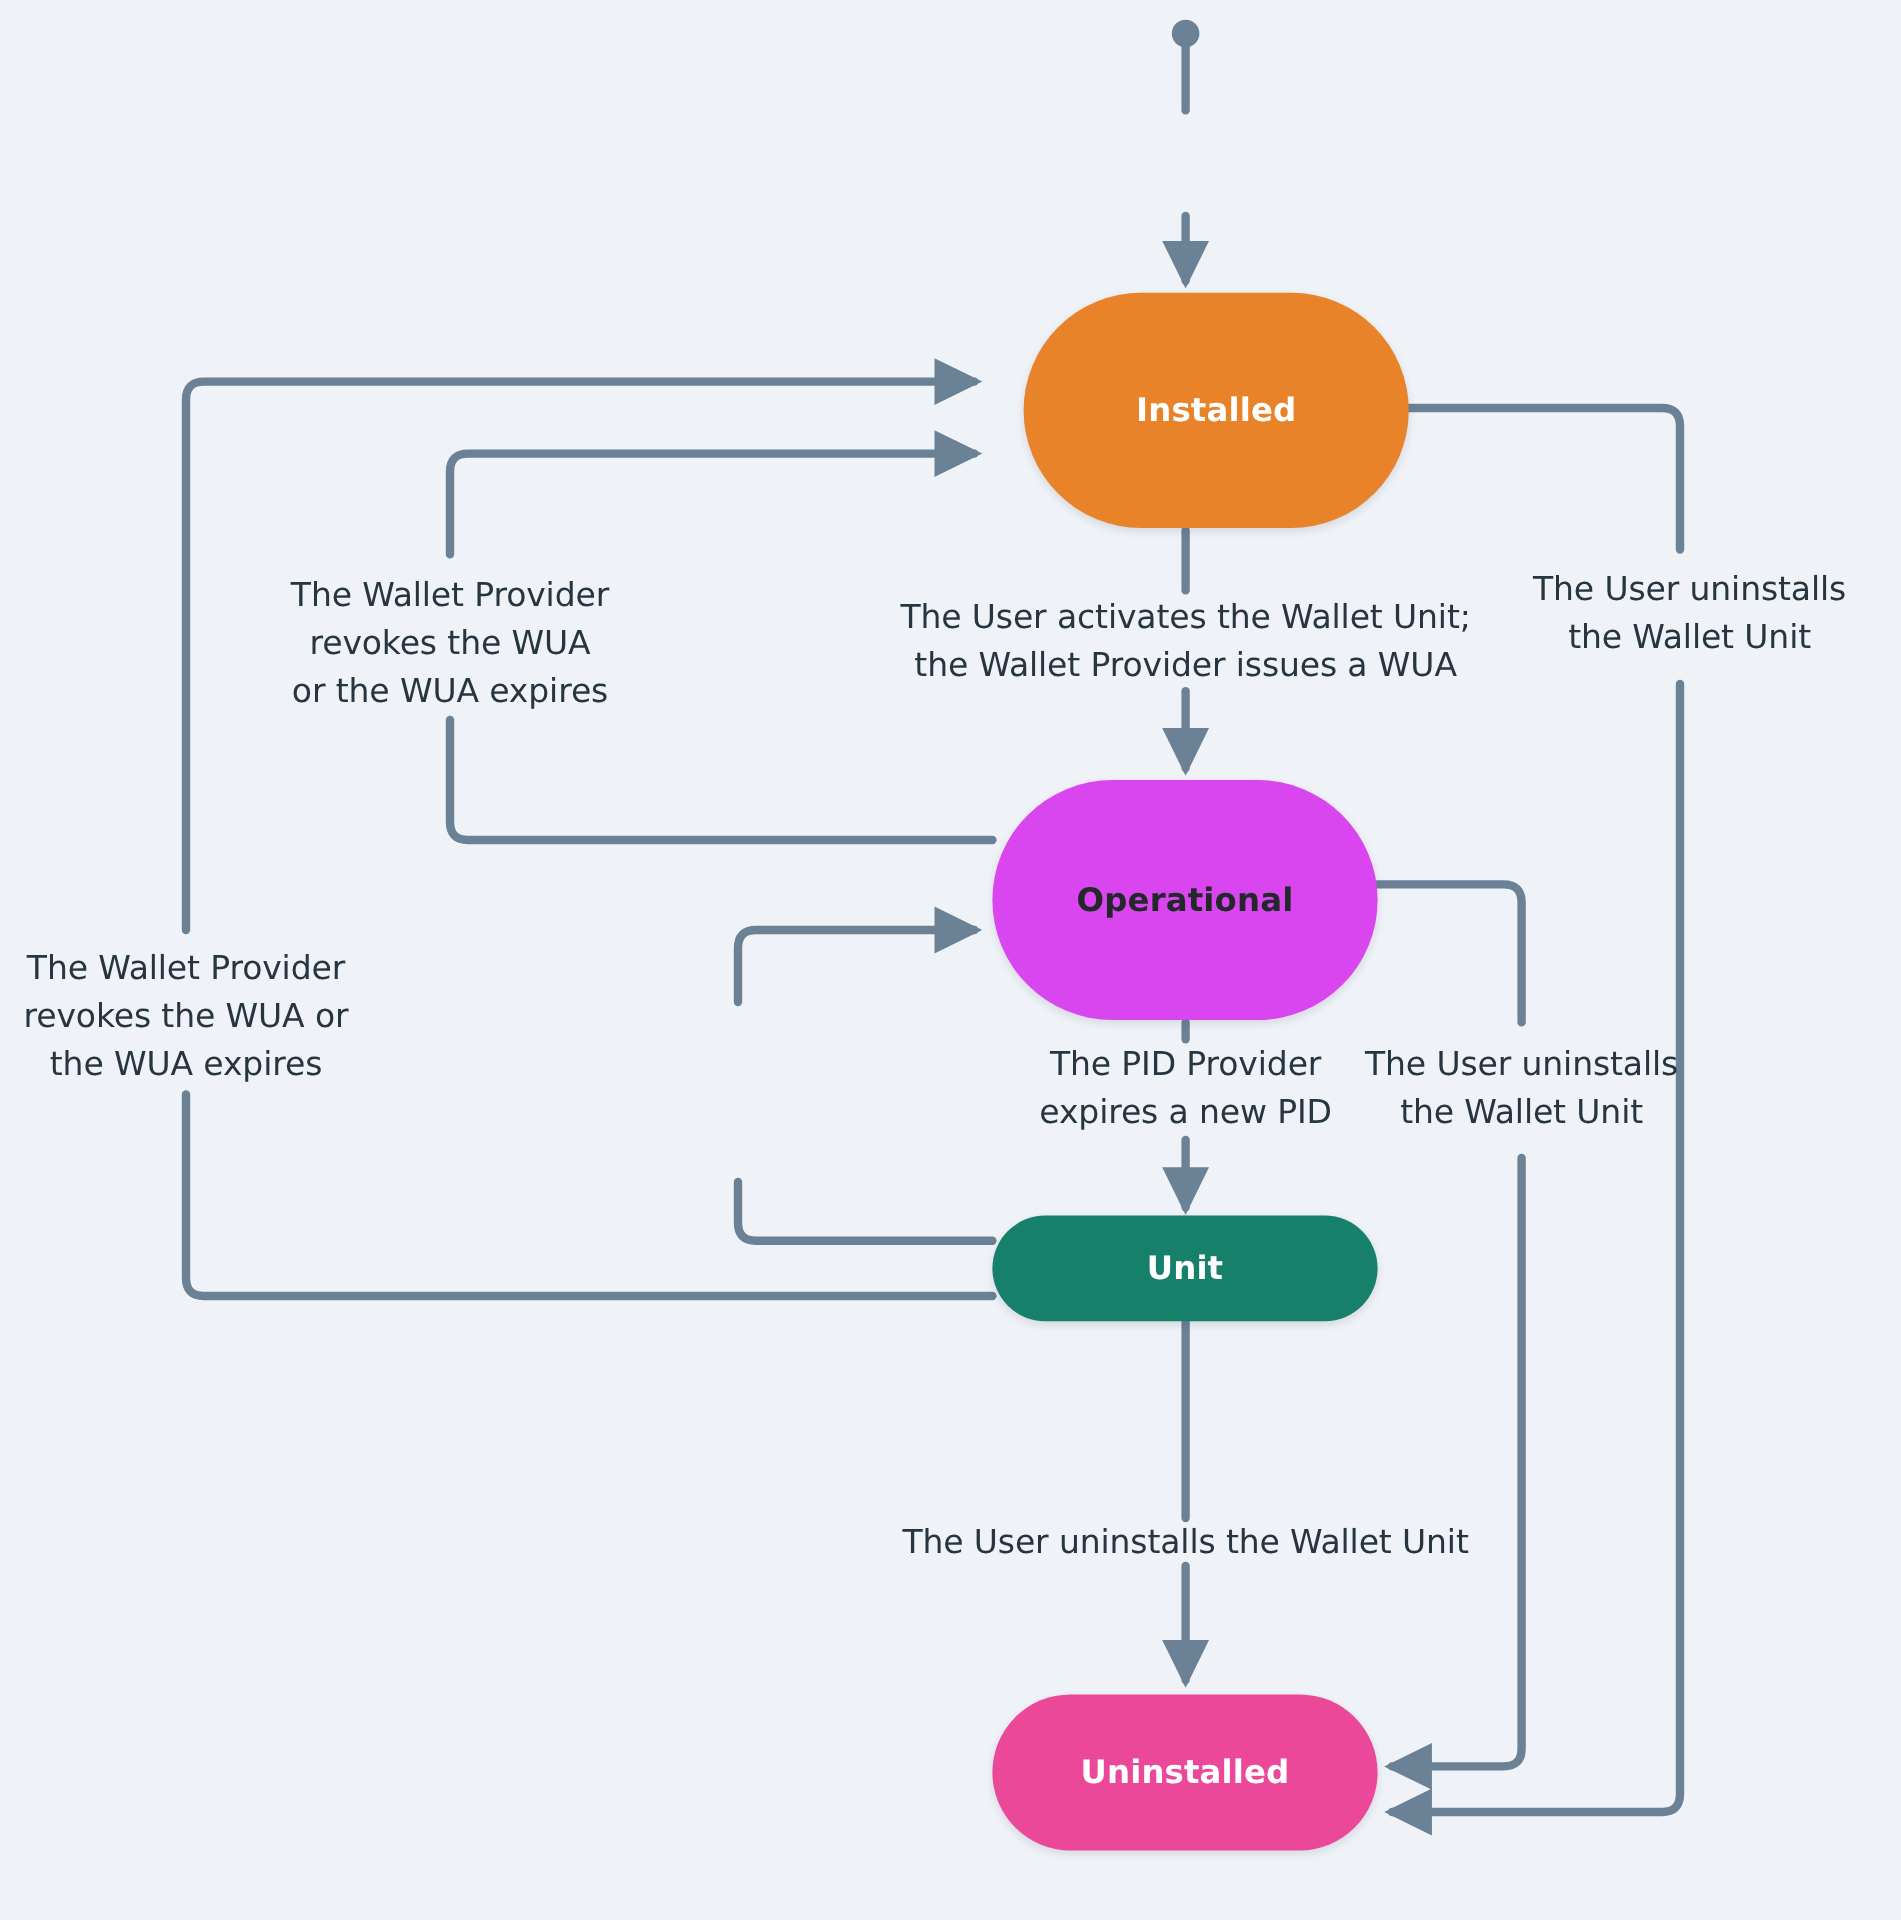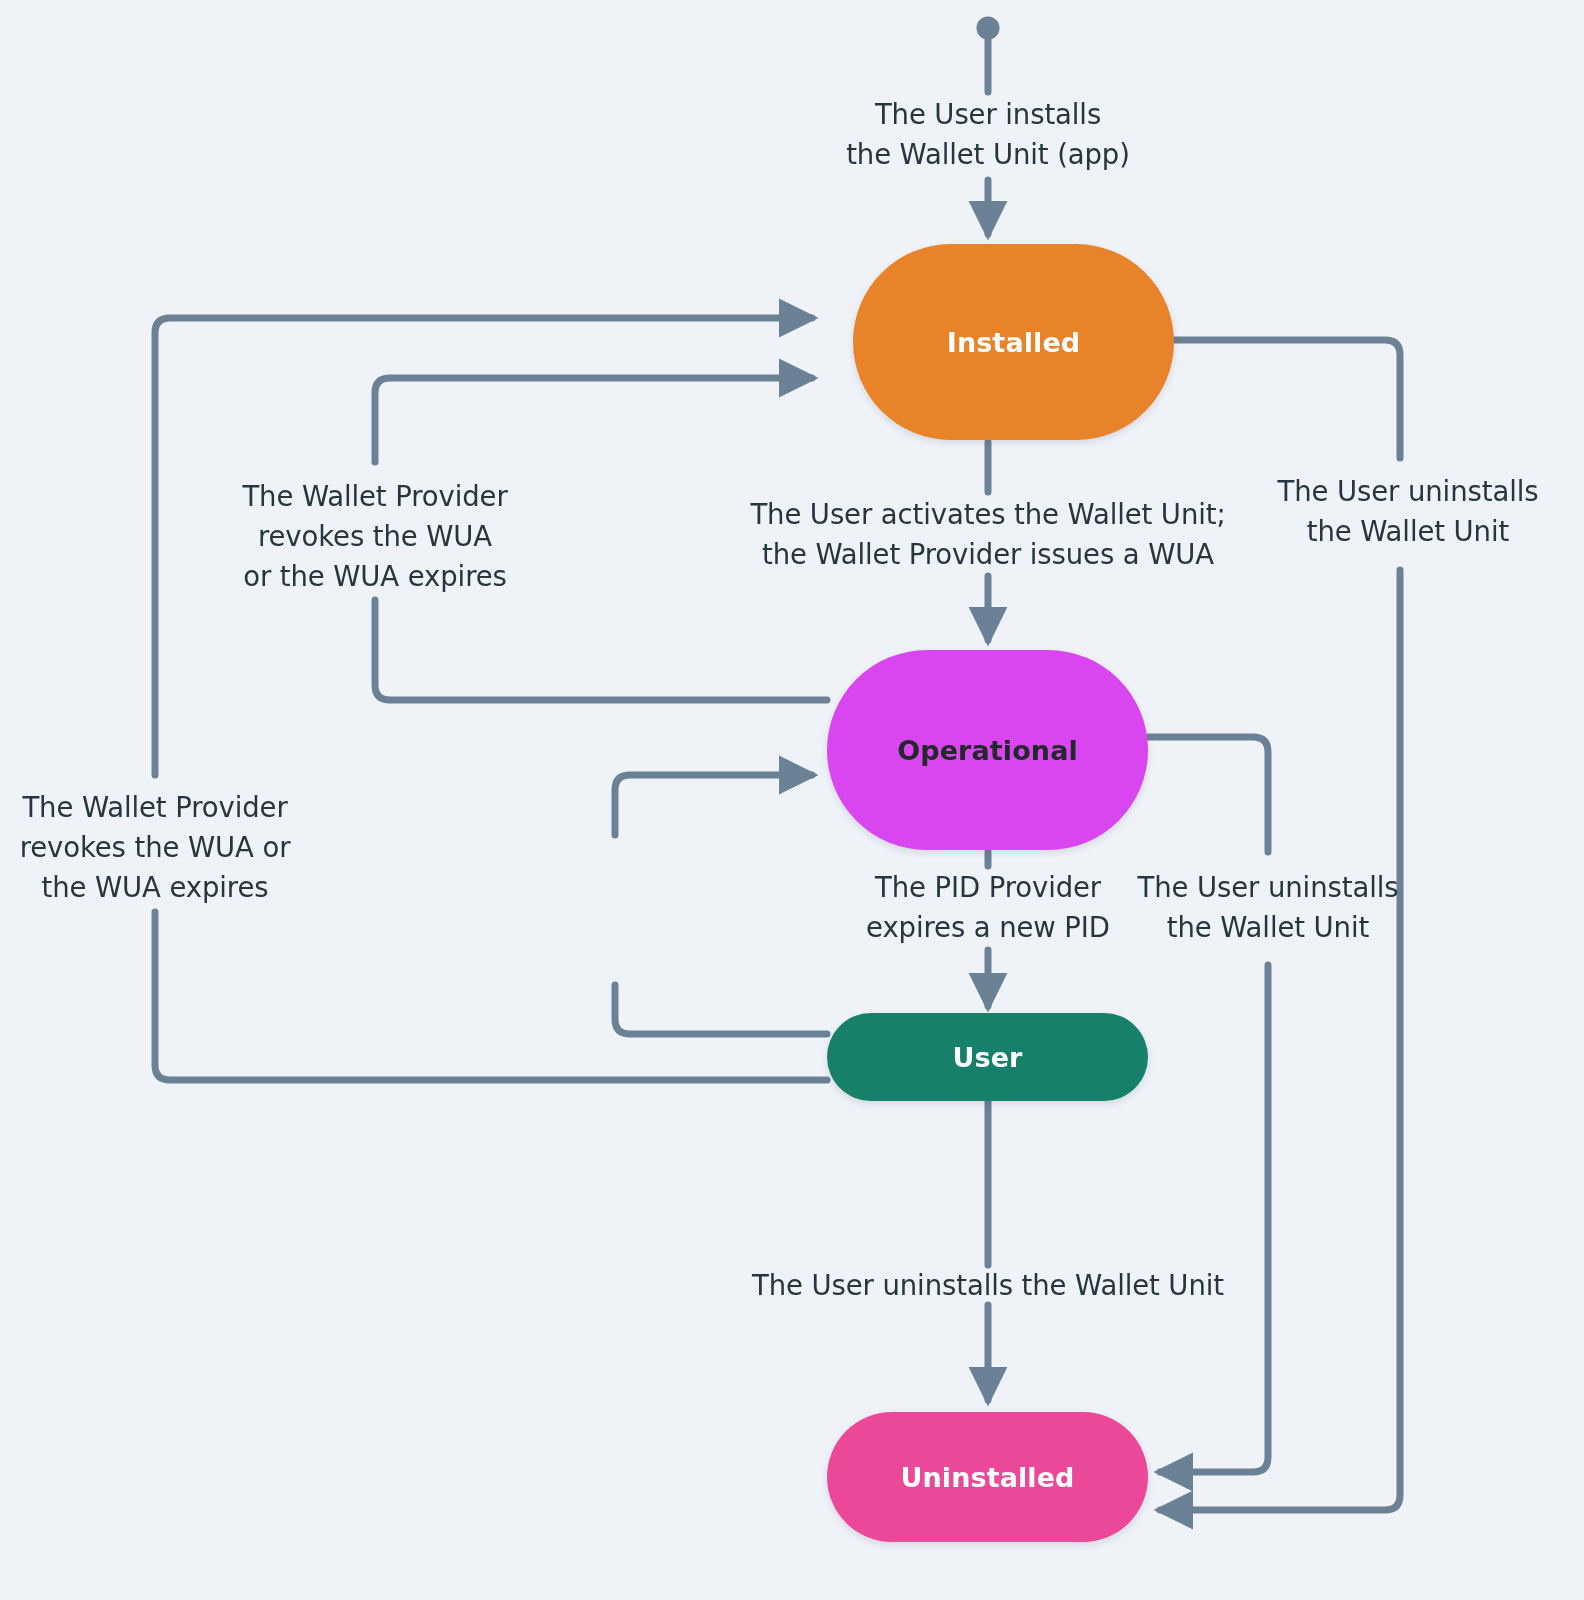--- a/index.html
+++ b/index.html
@@ -99,29 +99,27 @@
 
   <div class="node" style="left:853px; top:244px; width:321px; height:196px; background:#e8832a; color:#ffffff;">
     <span class="node-label">Installed</span>
   </div>
 
   <div class="node" style="left:827px; top:650px; width:321px; height:200px; background:#d946ef; color:#23292b;">
     <span class="node-label">Operational</span>
   </div>
 
   <div class="node" style="left:827px; top:1013px; width:321px; height:88px; background:#17806b; color:#ffffff;">
-    <span class="node-label">User</span>
+    <span class="node-label">Unit</span>
   </div>
 
   <div class="node" style="left:827px; top:1412px; width:321px; height:130px; background:#ec4899; color:#ffffff;">
     <span class="node-label">Uninstalled</span>
   </div>
 
-  <div class="edge-label" style="left:788px; top:95px; width:400px;">The User installs
-the Wallet Unit (app)</div>
 
   <div class="edge-label" style="left:688px; top:495px; width:600px;">The User activates the Wallet Unit;
 the Wallet Provider issues a WUA</div>
 
   <div class="edge-label" style="left:185px; top:477px; width:380px;">The Wallet Provider
 revokes the WUA
 or the WUA expires</div>
 
   <div class="edge-label" style="left:-35px; top:788px; width:380px;">The Wallet Provider
 revokes the WUA or

